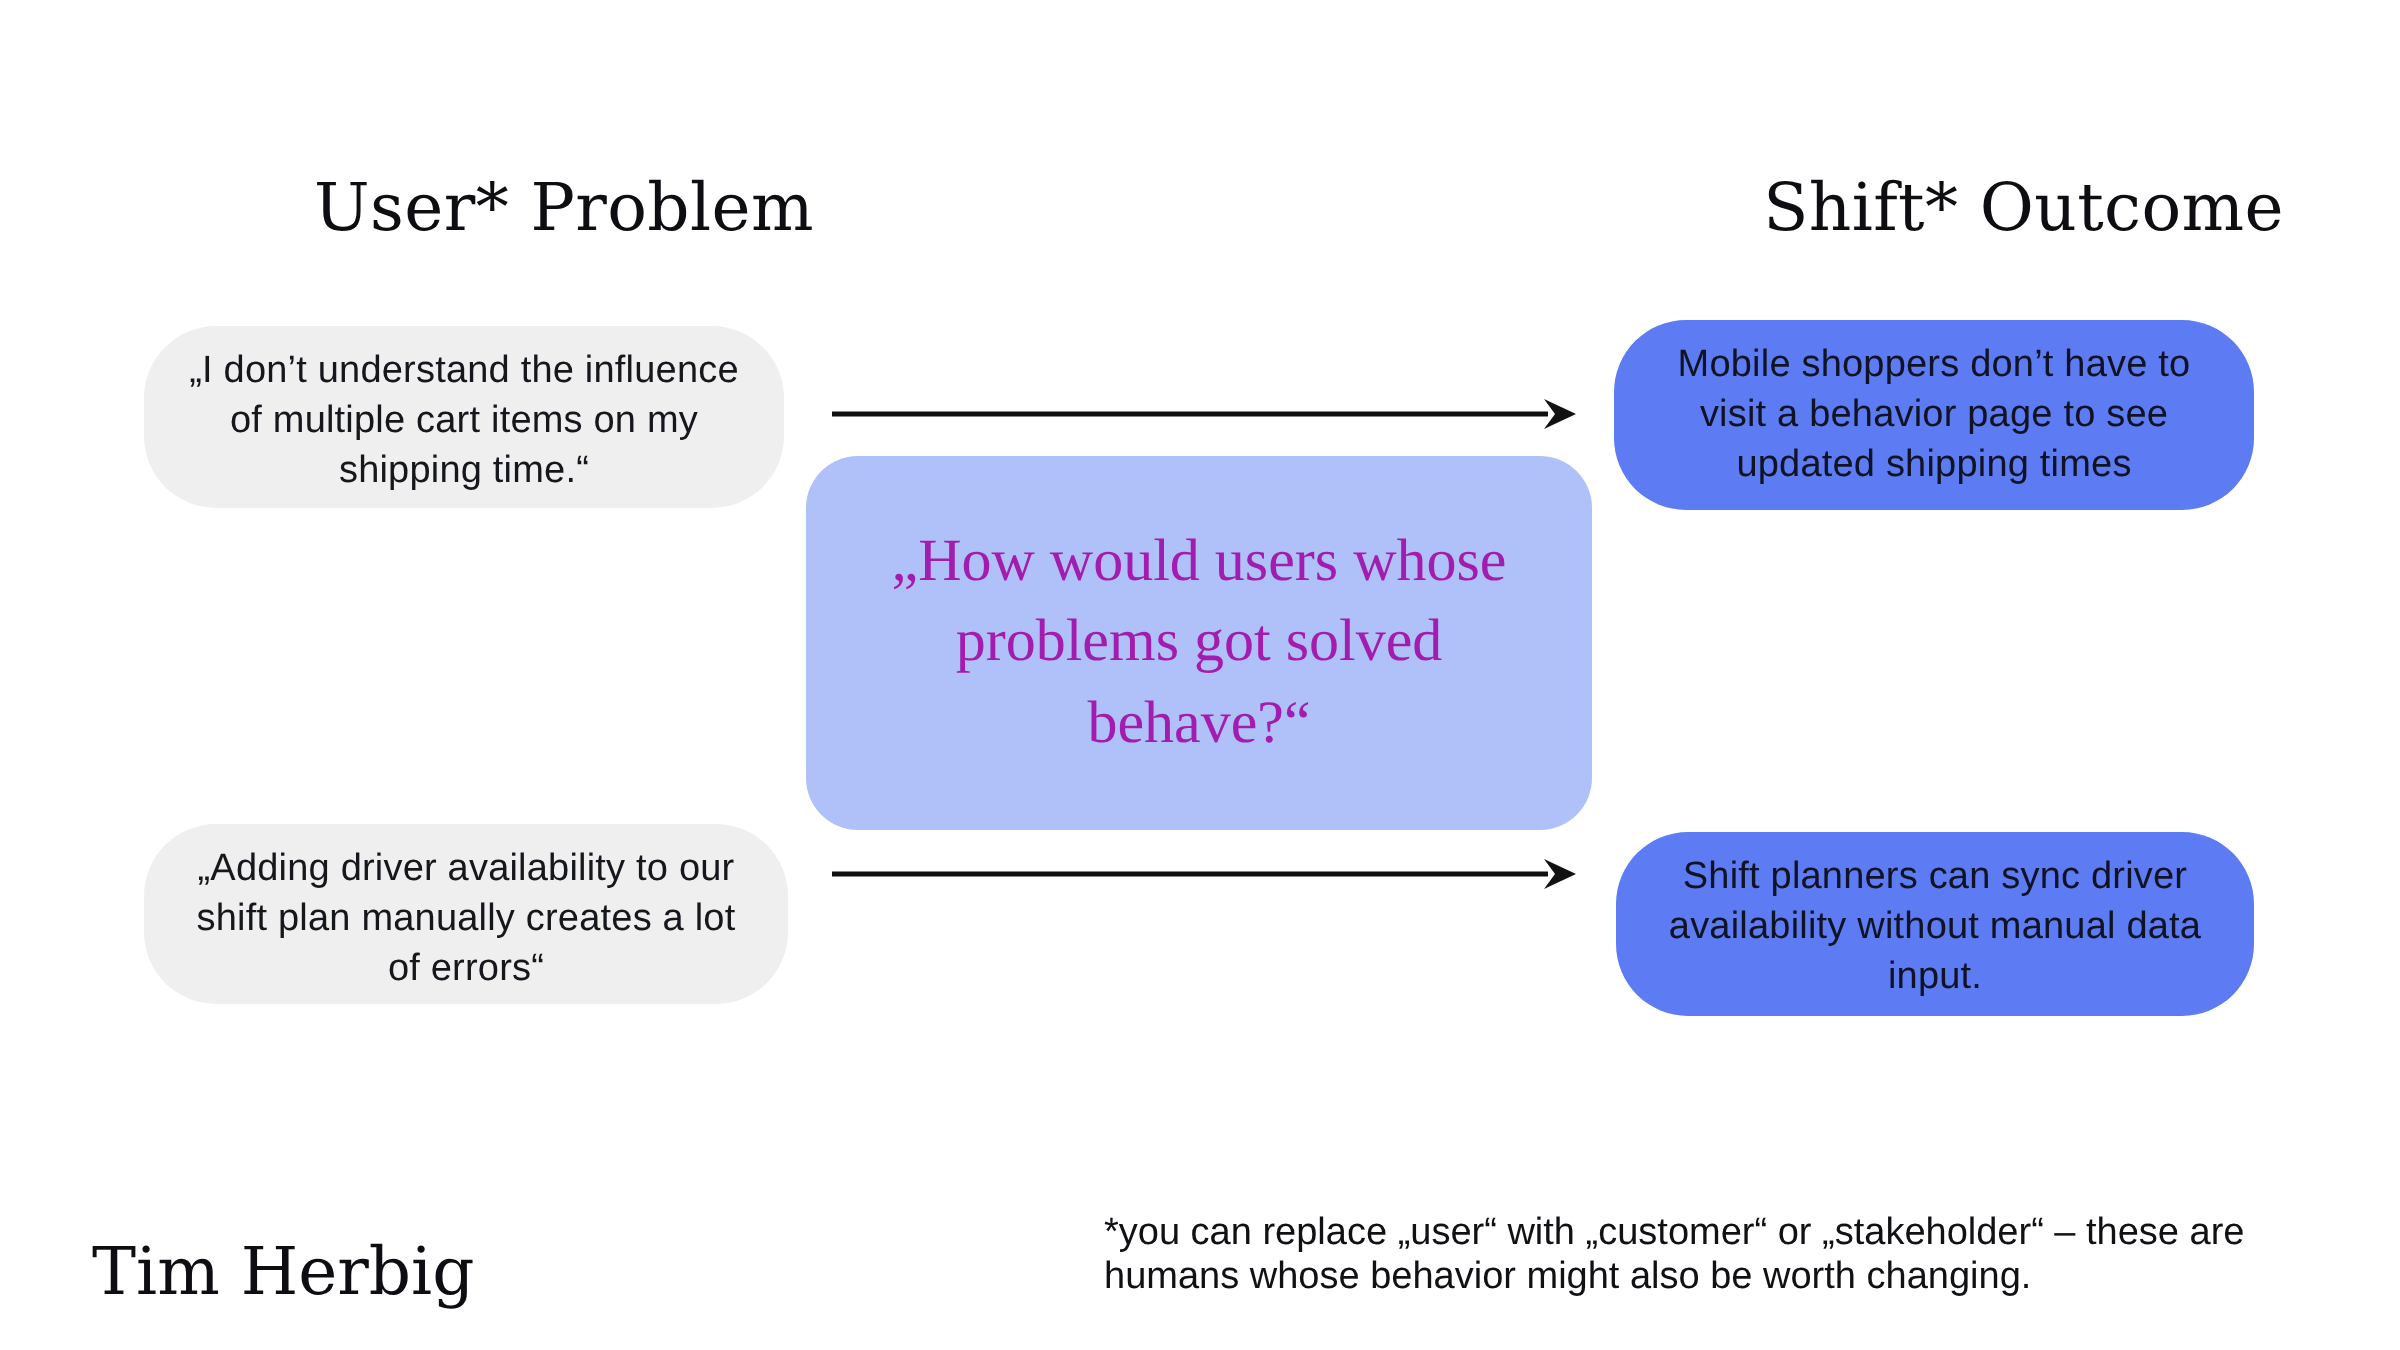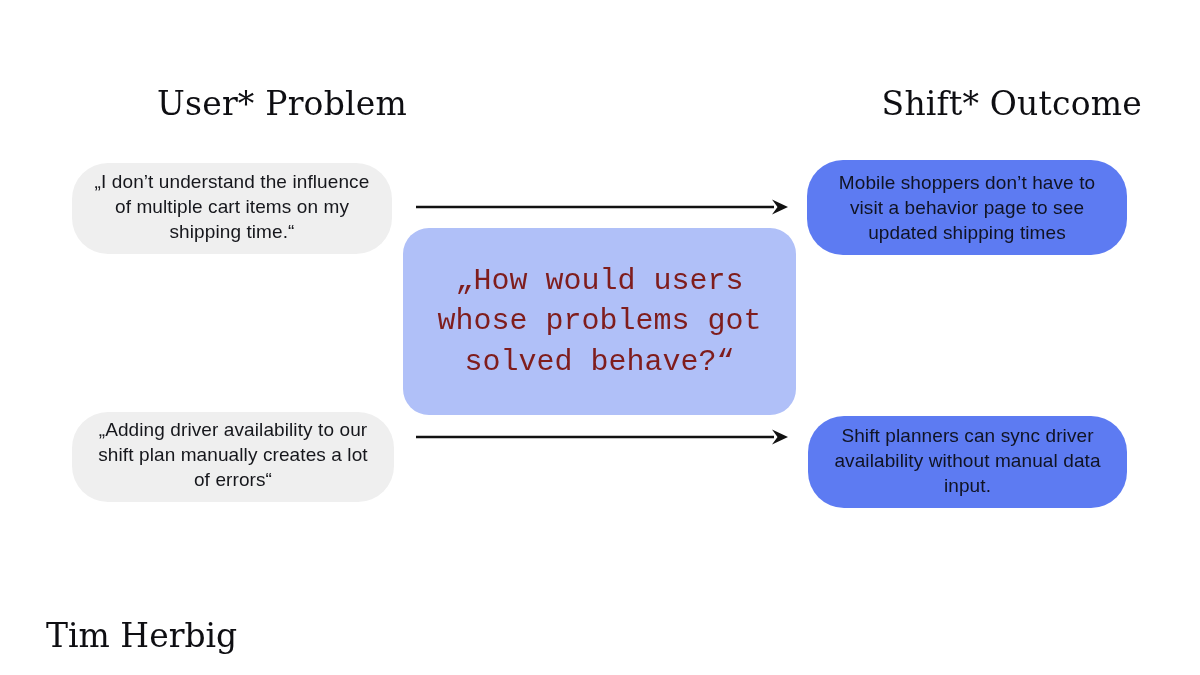--- a/index.html
+++ b/index.html
@@ -29,21 +29,21 @@
     text-align: right;
     white-space: nowrap;
   }
   .col-title.left  { left: 62px;  width: 345px; }
   .col-title.right { left: 790px; width: 352px; }
 
   .bubble {
     position: absolute;
     border-radius: 36px;
     display: flex;
-    align-items: flex-end;
+    align-items: flex-start;
     justify-content: center;
     text-align: center;
     font-size: 19px;
     line-height: 1.32;
     font-weight: 500;
     letter-spacing: 0.1px;
   }
   .bubble.gray {
     background: #efefef;
     color: #16171c;
@@ -66,25 +66,25 @@
     width: 393px;
     height: 187px;
     background: #b0c0f8;
     border-radius: 26px;
     display: flex;
     align-items: center;
     justify-content: center;
     text-align: center;
   }
   .center-box .txt {
-    font-family: Liberation Mono, monospace;
+    font-family: Liberation Serif, serif;
     font-size: 30px;
     line-height: 1.35;
     font-weight: 500;
-    color: #7f1d1d;
+    color: #a21caf;
     padding: 0 28px;
   }
 
   .arrow {
     position: absolute;
     width: 378px;
     height: 22px;
   }
   #arrow-top    { left: 414px; top: 196px; }
   #arrow-bottom { left: 414px; top: 426px; }
@@ -143,14 +143,15 @@
     <path d="M 358 3.5 L 374 11 L 358 18.5 L 363.5 11 Z" fill="#111111"></path>
   </svg>
 
   <svg class="arrow" id="arrow-bottom" viewBox="0 0 378 22">
     <line x1="2" y1="11" x2="360" y2="11" stroke="#111111" stroke-width="2.6"></line>
     <path d="M 358 3.5 L 374 11 L 358 18.5 L 363.5 11 Z" fill="#111111"></path>
   </svg>
 
   <div class="footer-author">Tim Herbig</div>
 
+  <div class="footnote">*you can replace „user“ with „customer“ or „stakeholder“ – these are humans whose behavior might also be worth changing.</div>
 
 </div>
 
 </body></html>

